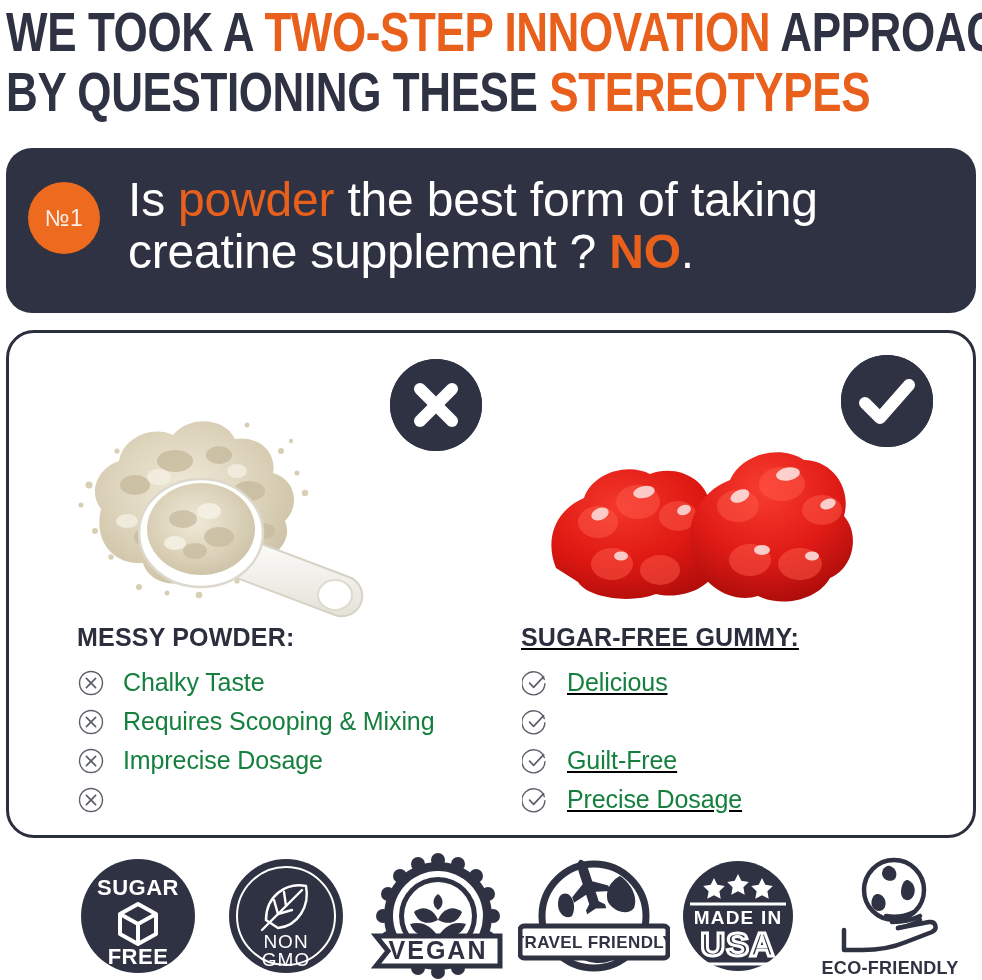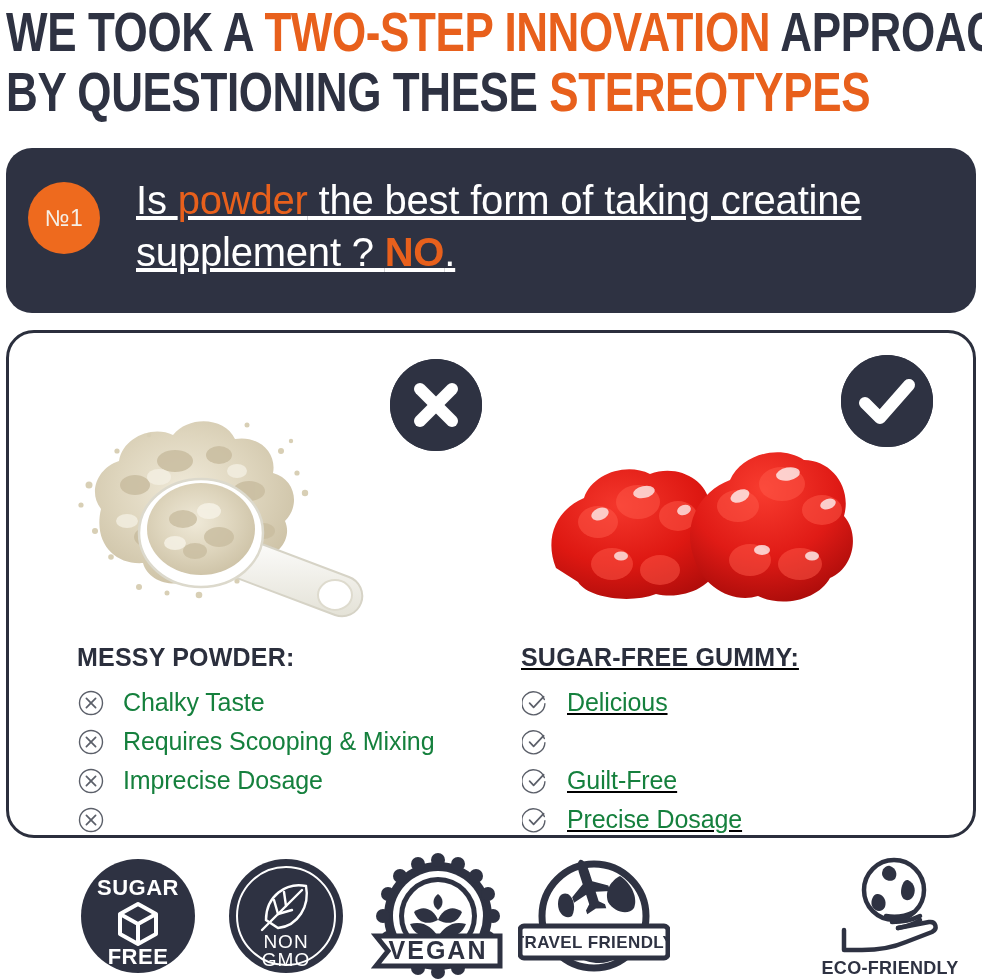--- a/index.html
+++ b/index.html
@@ -57,29 +57,28 @@
     display: flex;
     align-items: center;
     justify-content: center;
     color: #f5efe6;
     font-size: 23px;
     font-weight: 400;
     letter-spacing: 0.5px;
   }
   .banner-text {
     position: absolute;
-    left: 130px;
+    left: 122px;
     top: 26px;
     right: 40px;
     color: #ffffff;
-    font-size: 40px;
+    font-size: 48px;
     line-height: 52px;
     font-weight: 400;
     letter-spacing: -0.2px;
-    text-decoration: underline;
   }
   .bn-accent { color: #e8601c; }
   .bn-accent-bold { color: #e8601c; font-weight: 700; }
 
   
   .card {
     position: absolute;
     left: 6px;
     top: 330px;
     width: 970px;
@@ -133,21 +132,20 @@
   }
   .list-left  { left: 68px; }
   .list-right { left: 30px; text-decoration: underline; }
 
   .list-title {
     font-size: 25px;
     font-weight: 700;
     color: #2b2f3d;
     letter-spacing: 0.2px;
     margin-bottom: 11px;
-    margin-top: 20px;
   }
   .list-row {
     display: flex;
     align-items: center;
     height: 39px;
   }
   .bullet {
     width: 28px;
     height: 28px;
     flex: 0 0 28px;
@@ -536,20 +534,35 @@
         <g fill="#2e3242" transform="translate(36,4) rotate(-18 20 26)">
           <path d="M18 0 c3 0 5 6 5 14 v10 l14 9 v6 l-14-4 v10 l5 5 v4 l-10-3 l-10 3 v-4 l5-5 v-10 l-14 4 v-6 l14-9 v-10 c0-8 2-14 5-14 Z"></path>
         </g>
 
         <rect x="-14" y="72" width="148" height="32" rx="4" fill="#ffffff" stroke="#2e3242" stroke-width="5"></rect>
         <text x="60" y="94" text-anchor="middle" fill="#2e3242" font-family="Liberation Sans Narrow, Liberation Sans, sans-serif" font-size="17" font-weight="700" letter-spacing="0.4">TRAVEL FRIENDLY</text>
       </g>
     </svg>
   </div>
 
+  <div class="badge" style="left:674px">
+    <svg width="128" height="128" viewBox="0 0 128 128">
+      <circle cx="64" cy="64" r="55" fill="#2e3242"></circle>
+
+      <g fill="#ffffff">
+        <path d="M40 26 l3.3 6.8 7.5 1.1 -5.4 5.3 1.3 7.5 -6.7-3.5 -6.7 3.5 1.3-7.5 -5.4-5.3 7.5-1.1 Z"></path>
+        <path d="M64 22 l3.3 6.8 7.5 1.1 -5.4 5.3 1.3 7.5 -6.7-3.5 -6.7 3.5 1.3-7.5 -5.4-5.3 7.5-1.1 Z"></path>
+        <path d="M88 26 l3.3 6.8 7.5 1.1 -5.4 5.3 1.3 7.5 -6.7-3.5 -6.7 3.5 1.3-7.5 -5.4-5.3 7.5-1.1 Z"></path>
+      </g>
+      <line x1="16" y1="52" x2="112" y2="52" stroke="#ffffff" stroke-width="3"></line>
+      <text x="64" y="72" text-anchor="middle" fill="#ffffff" font-family="Liberation Sans Narrow, Liberation Sans, sans-serif" font-size="19" font-weight="700" letter-spacing="1.2">MADE IN</text>
+      <text x="64" y="104" text-anchor="middle" fill="none" stroke="#ffffff" stroke-width="3" font-family="Liberation Sans, sans-serif" font-size="34" font-weight="700" letter-spacing="1">USA</text>
+      <line x1="20" y1="112" x2="108" y2="112" stroke="#ffffff" stroke-width="3"></line>
+    </svg>
+  </div>
 
   <div class="badge" style="left:820px;width:140px">
     <svg width="140" height="128" viewBox="0 0 140 128">
       <g transform="translate(20,0)">
 
         <circle cx="54" cy="38" r="30" fill="none" stroke="#2e3242" stroke-width="4.5"></circle>
         <g fill="#2e3242">
           <path d="M50 14 c6 2 8 8 5 13 c-5 4-12 1-13-5 c0-5 4-9 8-8 Z"></path>
           <path d="M68 28 c7 3 9 12 4 18 c-5 5-11 1-11-6 c0-6 3-13 7-12 Z"></path>
           <path d="M38 42 c6 1 9 7 7 13 c-3 6-10 5-13-1 c-2-6 2-13 6-12 Z"></path>

